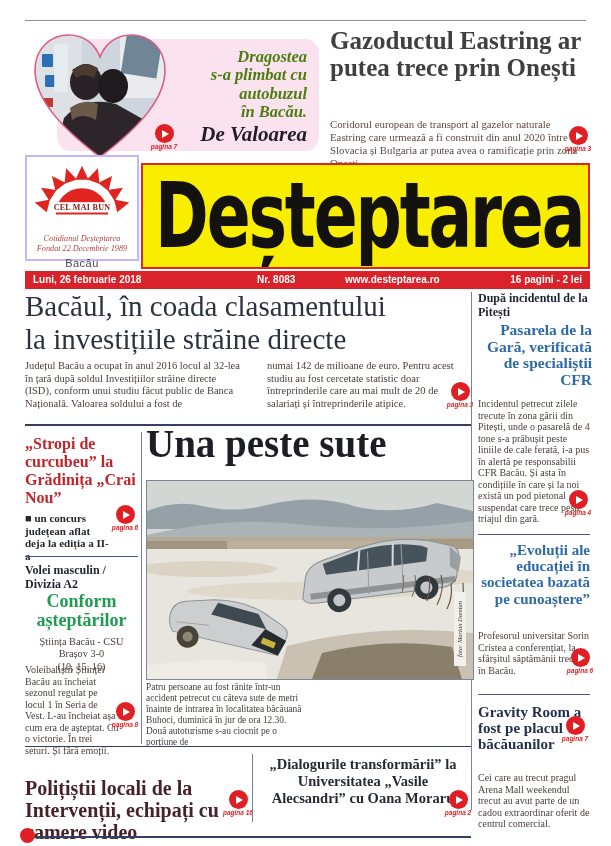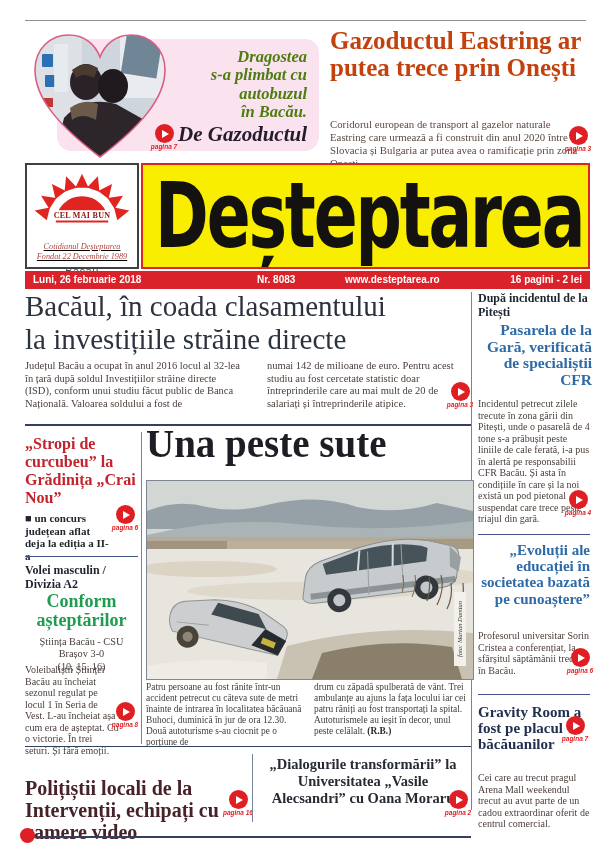--- a/index.html
+++ b/index.html
@@ -21,26 +21,26 @@
              border-left:7.5px solid #ffffff;margin-left:2px;}
   .play .l{font:italic 700 6.5px/1 "Liberation Sans",sans-serif;color:#e01f24;white-space:nowrap;}
 
   
   #love-box{left:57px;top:39px;width:262px;height:112px;background:#fae3ee;border-radius:14px;
             text-align:right;padding:9px 12px 0 95px;box-sizing:border-box;}
   .love-line{font:italic 700 16.5px/1.12 "Liberation Serif",serif;color:#4d7c0f;}
   .love-em{font:italic 700 21px/1.1 "Liberation Serif",serif;color:#241c2b;margin-top:1px;}
 
   
-  #gas-title{left:330px;top:28px;width:274px;font:700 25px/1.06 "Liberation Serif",serif;color:#c2410c;}
+  #gas-title{left:330px;top:28px;width:274px;font:700 25px/1.06 "Liberation Serif",serif;color:#404040;}
   #gas-body{left:330px;top:118px;width:252px;font:400 10.8px/1.2 "Liberation Serif",serif;color:#5d4a43;}
 
   
-  #logo-box{left:25px;top:163px;width:114px;height:106px;border:2px solid #404040;box-sizing:border-box;
-            text-align:center;background:#fff;text-decoration:underline;}
+  #logo-box{left:25px;top:155px;width:114px;height:106px;border:2px solid #c4b5fd;box-sizing:border-box;
+            text-align:center;background:#fff;}
   #logo-sub{font:italic 400 8.2px/1.25 "Liberation Serif",serif;color:#b0453c;margin-top:10px;}
   #logo-city{font:400 11px/1.2 "Liberation Sans",sans-serif;color:#4a4a4a;letter-spacing:.5px;margin-top:2px;}
   #masthead-box{left:141px;top:163px;width:449px;height:106px;background:#f9ee00;border:2px solid #e02420;
                 box-sizing:border-box;overflow:hidden;}
   #masthead-title{display:inline-block;font:700 90px/100px "DejaVu Sans",sans-serif;color:#141210;
                   letter-spacing:-3px;transform:scaleX(.72);transform-origin:0 50%;margin-left:12px;margin-top:1px;}
 
   
   #infobar{left:25px;top:271px;width:565px;height:18px;background:#d92229;color:#fff;
            font:700 10px/18px "Liberation Sans",sans-serif;}
@@ -87,21 +87,21 @@
 
 <div id="page">
 
   <div class="abs" id="top-rule"></div>
 
   <div class="abs" id="love-box">
     <div class="love-line">Dragostea</div>
     <div class="love-line">s-a plimbat cu</div>
     <div class="love-line">autobuzul</div>
     <div class="love-line">în Bacău.</div>
-    <div class="love-em">De Gazoductul</div>
+    <div class="love-em">De Valoarea</div>
   </div>
 
   <svg class="abs" style="left:24px;top:26px" width="152" height="140" viewBox="0 0 152 140">
     <defs>
       <clipPath id="hc">
           <path d="M76,131 C35,100 11,72 11,44 C11,22 27,9 45,9 C60,9 71,18 76,31 C81,18 92,9 107,9 C125,9 141,22 141,44 C141,72 117,100 76,131 Z"></path>
         </clipPath>
     </defs>
     <g clip-path="url(#hc)">
       <rect width="152" height="140" fill="#cfd5dc"></rect>
@@ -286,21 +286,20 @@
         <circle cx="124" cy="52" r="6" fill="#c3c7c9"></circle>
       <path d="M152,14 L162,26 L158,40 L150,34 Z" fill="#9aa0a2"></path>
     </g>
     <path d="M280,120 q4,-14 2,-24 M290,124 q8,-16 4,-30 M300,128 q6,-12 4,-26 M310,130 q8,-14 6,-28" stroke="#6b5a42" stroke-width="1.2" fill="none"></path>
     <path d="M255,112 q3,-10 1,-18 M265,116 q5,-12 3,-22" stroke="#7a6950" stroke-width="1" fill="none"></path>
   </svg>
   <div class="abs" id="photo-credit">foto: Marian Damian</div>
 
   <div class="abs" id="caption">
     <div class="cap-col">Patru persoane au fost rănite într-un accident petrecut cu câteva sute de metri înainte de intrarea în localitatea băcăuană Buhoci, duminică în jur de ora 12.30. Două autoturisme s-au ciocnit pe o porțiune de</div>
-    <div class="cap-col"><span>drum cu zăpadă spulberată de vânt. Trei ambulanțe au ajuns la fața locului iar cei patru răniți au fost transportați la spital. Autoturismele au ieșit în decor, unul peste celălalt.</span> <b class="byline">(R.B.)</b></div>
   </div>
 
   <div class="abs hrule" style="left:25px;top:746px;width:446px;height:1px"></div>
 
   <div class="abs" id="police-title">Polițiștii locali de la Intervenții, echipați cu camere video</div>
   <div class="abs play" style="left:216px;top:790px">
     <span class="c">
         <span class="tri"></span>
       </span>
     <span class="l">pagina 16</span>

